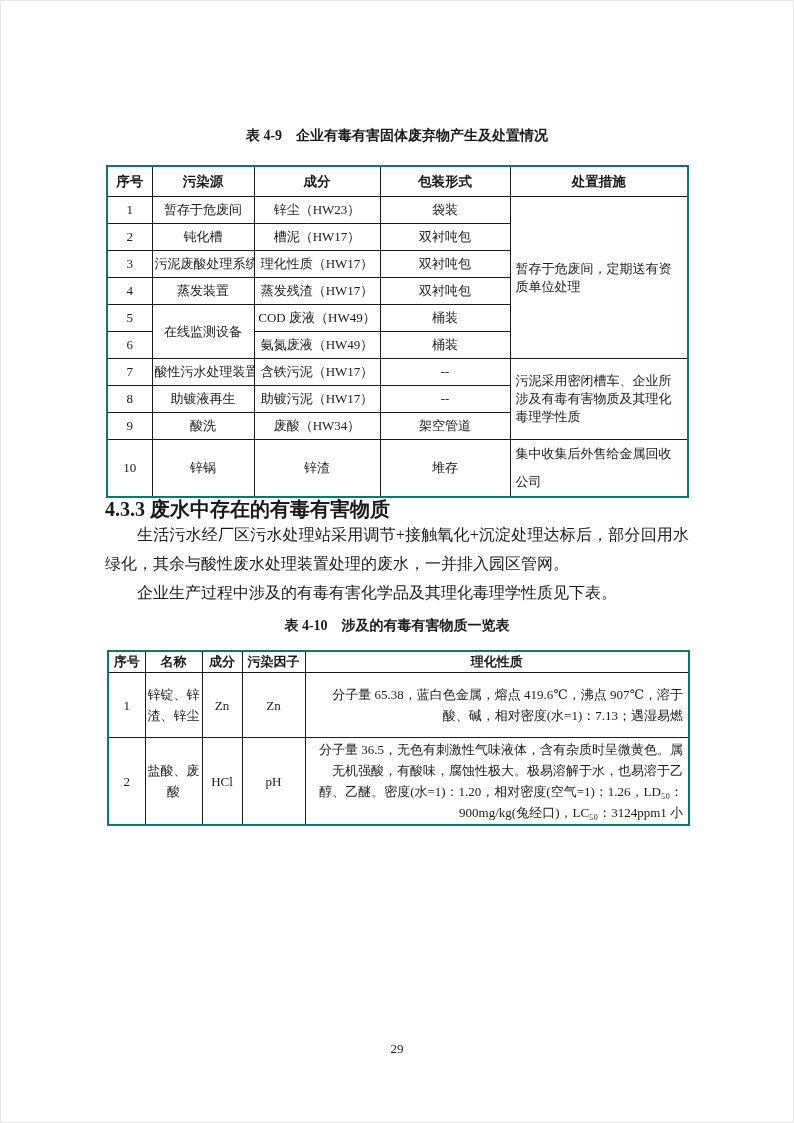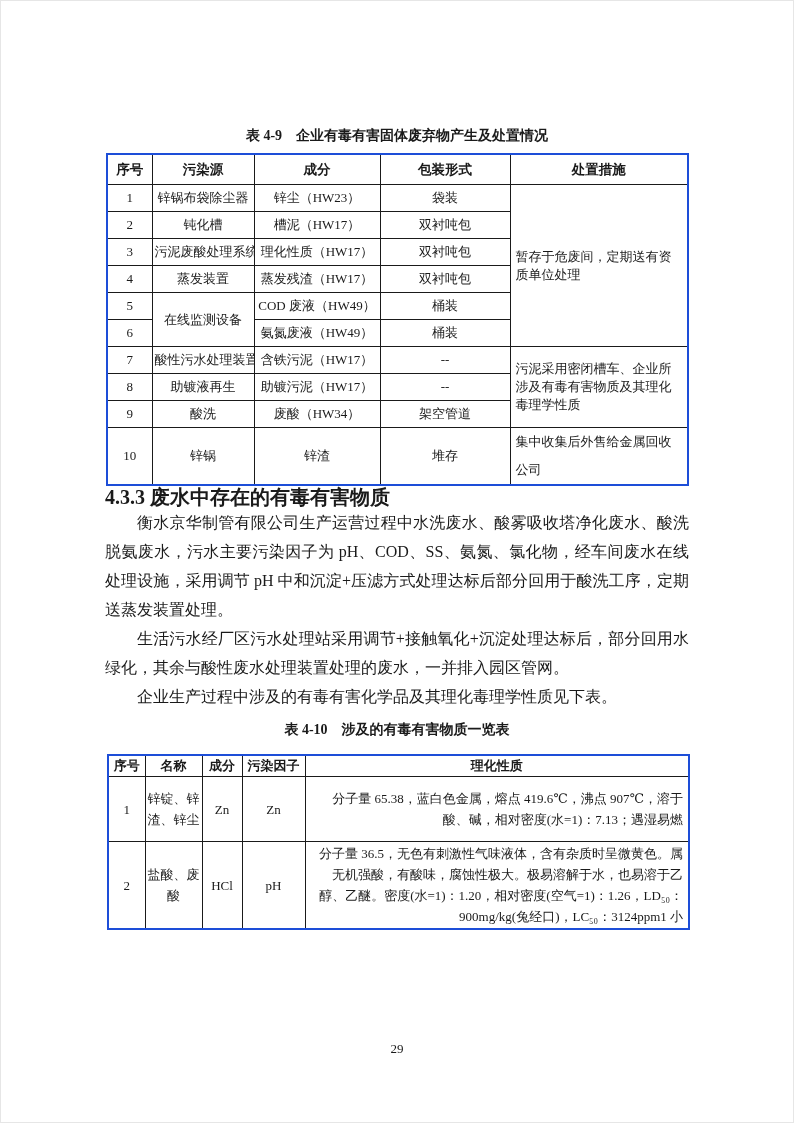--- a/index.html
+++ b/index.html
@@ -12,25 +12,25 @@
     box-sizing:border-box;
     border:1px solid #e6e6e6;
     overflow:hidden;
   }
   .content { position:absolute; left:104px; top:126px; width:584px; }
 
   .table-caption {
     font-weight:bold; font-size:14px; line-height:18px;
     text-align:center; color:#1a1a1a;
   }
-  .cap49 { margin-bottom:8px; }
+  .cap49 { margin-bottom:20px; }
   .cap410 { margin-top:10px; margin-bottom:15px; }
 
   table { border-collapse:collapse; table-layout:fixed; color:#1a1a1a; }
-  .t49, .t410 { border:2px solid #1d4ed8;padding-left:44px; }
+  .t49, .t410 { border:2px solid #0f766e;padding-left:44px; }
   .t49 { width:581px; margin-left:1px; font-size:13px; }
   .t410 { width:581px; margin-left:2px; font-size:13px; }
 
   .t49 th, .t49 td, .t410 th, .t410 td {
     border:1px solid #1a1a1a;
     text-align:center; vertical-align:middle;
     padding:0 2px; overflow:hidden;
   }
   .t49 th { height:29px; font-size:13.5px; font-weight:bold; }
   .t49 td { height:26px; line-height:22px; white-space:nowrap; }
@@ -87,21 +87,21 @@
           <th>序号</th>
           <th>污染源</th>
           <th>成分</th>
           <th>包装形式</th>
           <th>处置措施</th>
         </tr>
       </thead>
       <tbody>
         <tr>
           <td>1</td>
-          <td>锌锅布袋除尘器</td>
+          <td>暂存于危废间</td>
           <td>锌尘（HW23）</td>
           <td>袋装</td>
           <td class="wrap" rowspan="6">暂存于危废间，定期送有资质单位处理</td>
         </tr>
         <tr>
           <td>2</td>
           <td>钝化槽</td>
           <td>槽泥（HW17）</td>
           <td>双衬吨包</td>
         </tr>
@@ -151,21 +151,20 @@
           <td>10</td>
           <td>锌锅</td>
           <td>锌渣</td>
           <td>堆存</td>
           <td class="wrap wrap10">集中收集后外售给金属回收公司</td>
         </tr>
       </tbody>
     </table>
 
     <h3 class="sec h433">4.3.3 废水中存在的有毒有害物质</h3>
-    <p class="body p1">衡水京华制管有限公司生产运营过程中水洗废水、酸雾吸收塔净化废水、酸洗脱氨废水，污水主要污染因子为 pH、COD、SS、氨氮、氯化物，经车间废水在线处理设施，采用调节 pH 中和沉淀+压滤方式处理达标后部分回用于酸洗工序，定期送蒸发装置处理。</p>
     <p class="body p2">生活污水经厂区污水处理站采用调节+接触氧化+沉淀处理达标后，部分回用水绿化，其余与酸性废水处理装置处理的废水，一并排入园区管网。</p>
 
     <p class="body p434">企业生产过程中涉及的有毒有害化学品及其理化毒理学性质见下表。</p>
 
     <div class="table-caption cap410">表 4-10　涉及的有毒有害物质一览表</div>
 
     <table class="t410">
       <colgroup>
         <col style="width:37px">
           <col style="width:57px">

